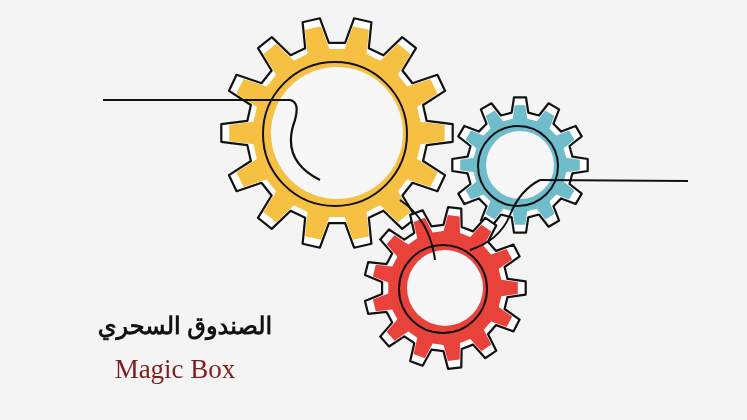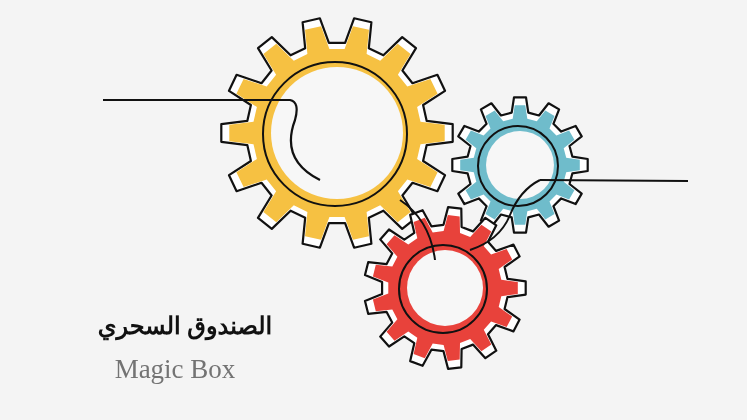--- a/index.html
+++ b/index.html
@@ -1,19 +1,19 @@
 <!DOCTYPE html>
 <html><head>
 <meta charset="utf-8">
 <style>
   html, body { margin:0; padding:0; }
   body { width:747px; height:420px; background:#f4f4f4; position:relative; overflow:hidden; font-family:"DejaVu Serif", serif; }
   .canvas { position:absolute; left:0; top:0; width:747px; height:420px; }
   .title-ar { position:absolute; left:95px; top:312px; width:180px; text-align:center; font-family:Liberation Sans, sans-serif; font-weight:bold; font-size:24px; color:#111; direction:rtl; }
-  .title-en { position:absolute; left:100px; top:354px; width:150px; text-align:center; font-family:"Liberation Serif", serif; font-size:27px; color:#737373; }
+  .title-en { position:absolute; left:100px; top:354px; width:150px; text-align:center; font-family:"Liberation Serif", serif; font-size:27px; color:#7f1d1d; }
 </style>
 </head>
 <body>
 
 <svg class="canvas" viewBox="0 0 747 420" xmlns="http://www.w3.org/2000/svg">
   <g id="gear-layer">
       <g>
         <path d="M426.7,120.9 L452.7,124.2 L452.7,141.8 L426.7,145.1 L423.1,161.0 L445.0,175.2 L437.4,191.2 L412.5,182.8 L402.4,195.5 L416.0,217.9 L402.2,228.9 L383.4,210.7 L368.8,217.7 L371.4,243.8 L354.1,247.7 L345.1,223.1 L328.9,223.1 L319.9,247.7 L302.6,243.8 L305.2,217.7 L290.6,210.7 L271.8,228.9 L258.0,217.9 L271.6,195.5 L261.5,182.8 L236.6,191.2 L229.0,175.2 L250.9,161.0 L247.3,145.1 L221.3,141.8 L221.3,124.2 L247.3,120.9 L250.9,105.0 L229.0,90.8 L236.6,74.8 L261.5,83.2 L271.6,70.5 L258.0,48.1 L271.8,37.1 L290.6,55.3 L305.2,48.3 L302.6,22.2 L319.9,18.3 L328.9,42.9 L345.1,42.9 L354.1,18.3 L371.4,22.2 L368.8,48.3 L383.4,55.3 L402.2,37.1 L416.0,48.1 L402.4,70.5 L412.5,83.2 L437.4,74.8 L445.0,90.8 L423.1,105.0 Z" fill="#ffffff" stroke="#111111" stroke-width="2.2" stroke-linejoin="round"></path>
         <path d="M420.5,121.7 L444.7,124.8 L444.7,141.2 L420.5,144.3 L417.1,159.0 L437.6,172.3 L430.4,187.1 L407.3,179.4 L397.9,191.2 L410.6,212.1 L397.7,222.3 L380.2,205.3 L366.6,211.9 L369.0,236.2 L352.9,239.8 L344.6,216.9 L329.4,216.9 L321.1,239.8 L305.0,236.2 L307.4,211.9 L293.8,205.3 L276.3,222.3 L263.4,212.1 L276.1,191.2 L266.7,179.4 L243.6,187.1 L236.4,172.3 L256.9,159.0 L253.5,144.3 L229.3,141.2 L229.3,124.8 L253.5,121.7 L256.9,107.0 L236.4,93.7 L243.6,78.9 L266.7,86.6 L276.1,74.8 L263.4,53.9 L276.3,43.7 L293.8,60.7 L307.4,54.1 L305.0,29.8 L321.1,26.2 L329.4,49.1 L344.6,49.1 L352.9,26.2 L369.0,29.8 L366.6,54.1 L380.2,60.7 L397.7,43.7 L410.6,53.9 L397.9,74.8 L407.3,86.6 L430.4,78.9 L437.6,93.7 L417.1,107.0 Z" fill="#f6c142" stroke-linejoin="round"></path>
         <circle cx="337" cy="133" r="66" fill="#f7f7f7"></circle>

